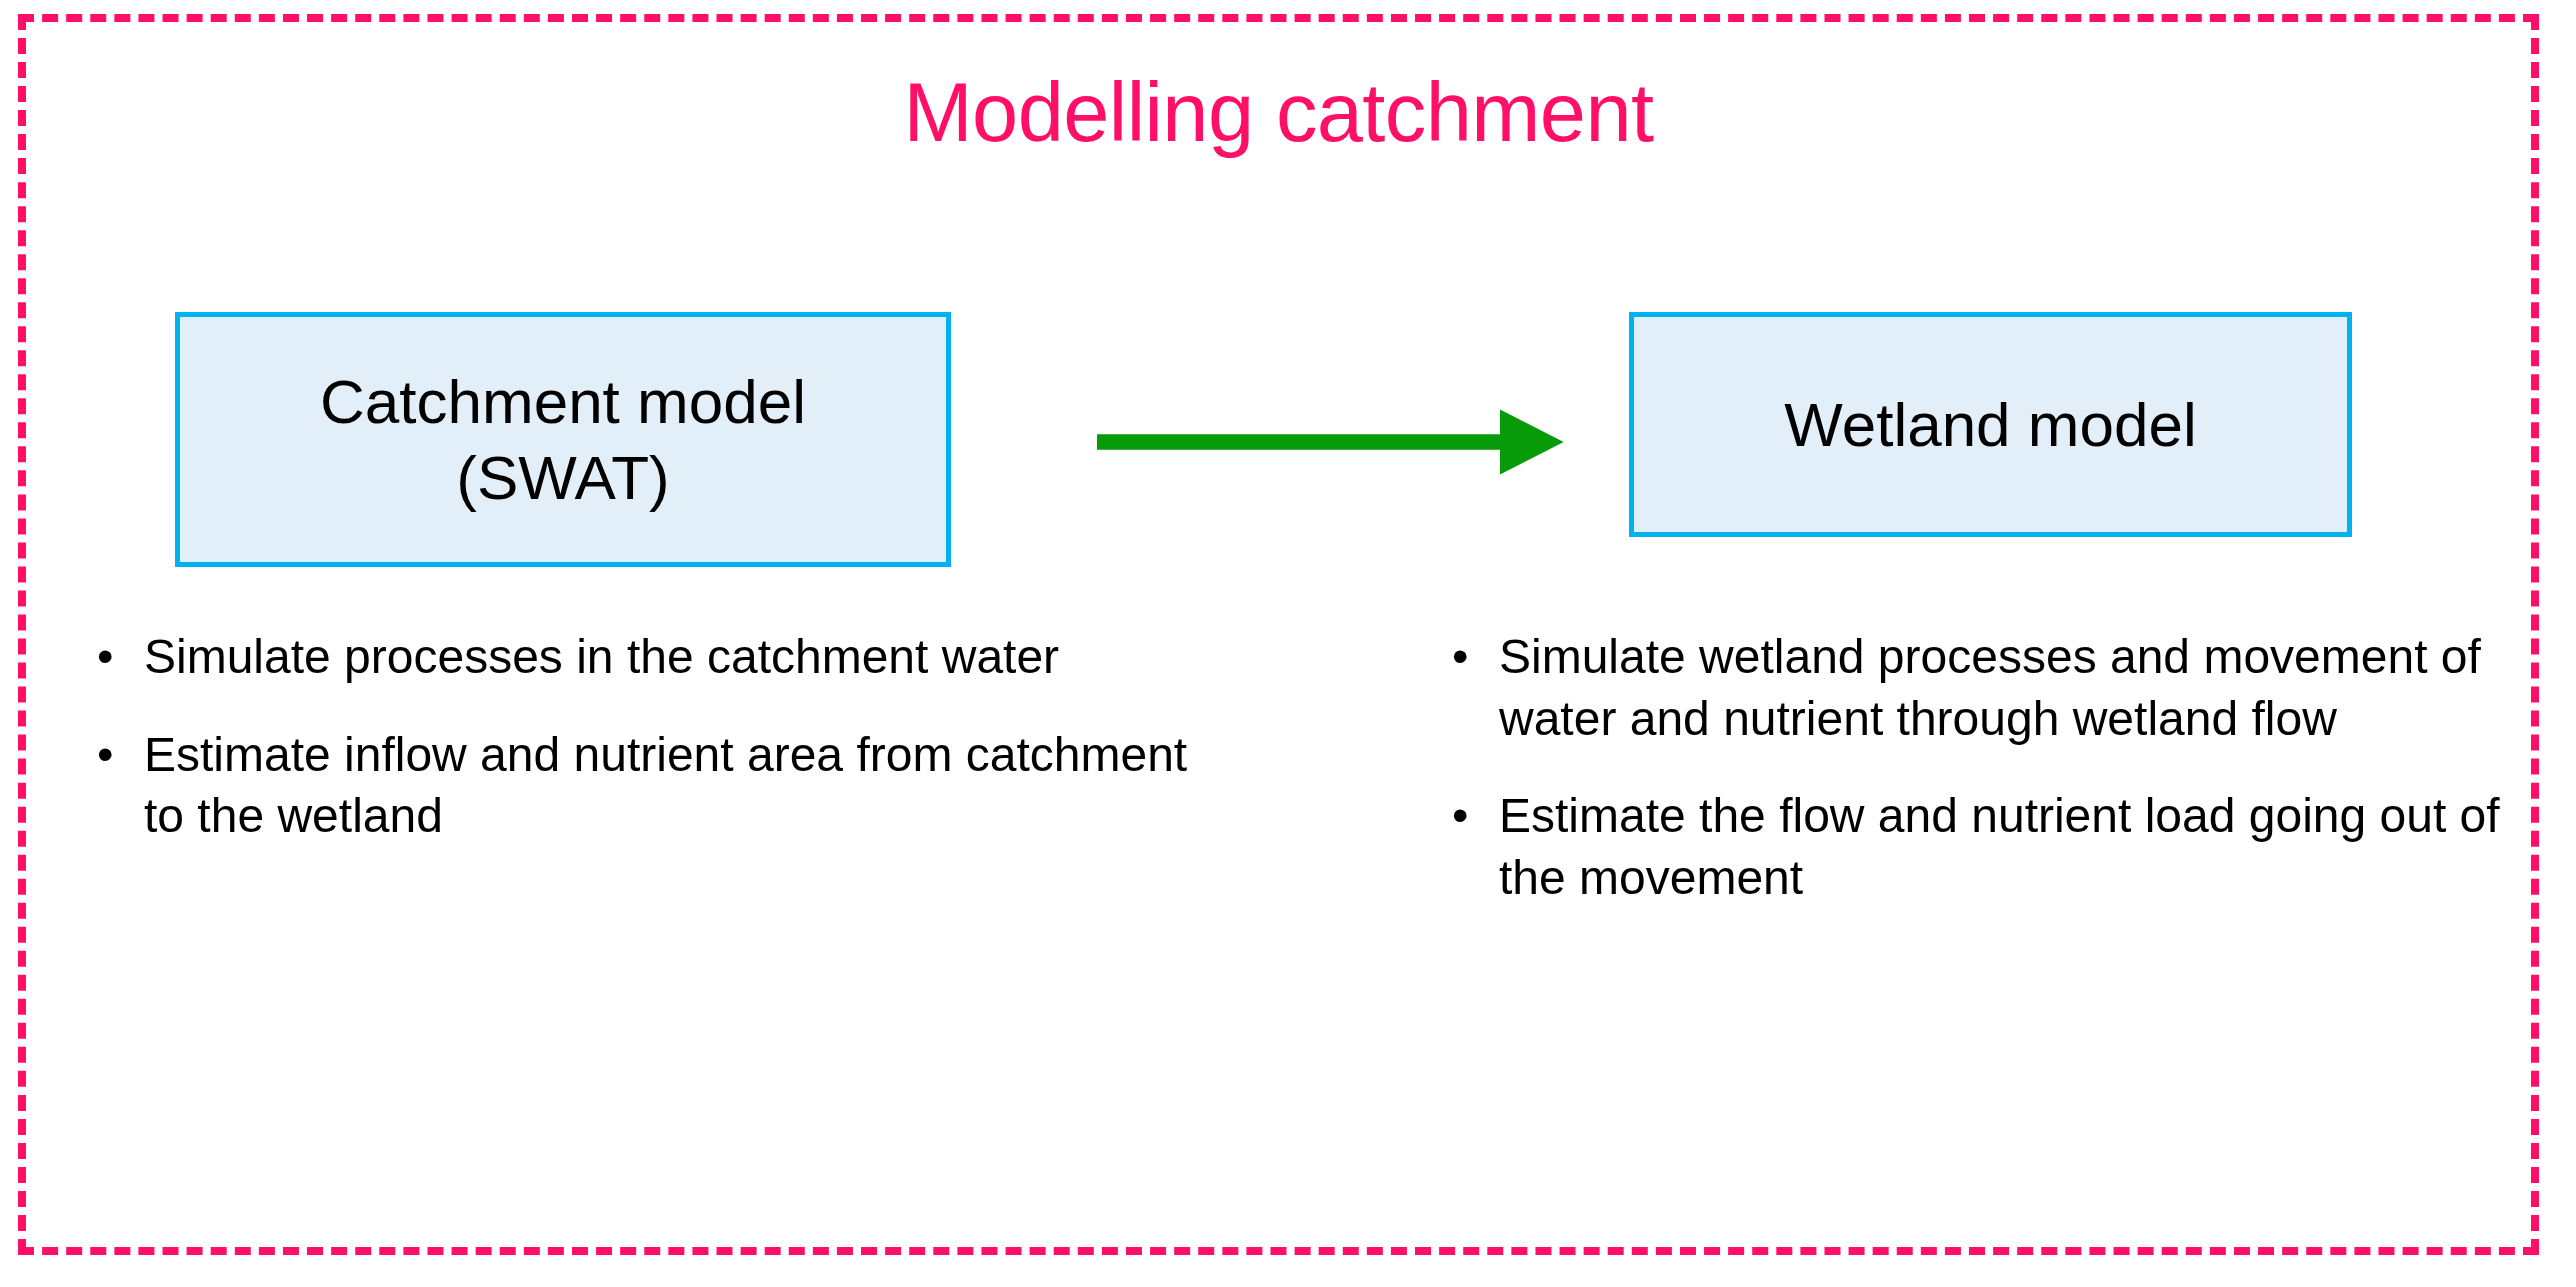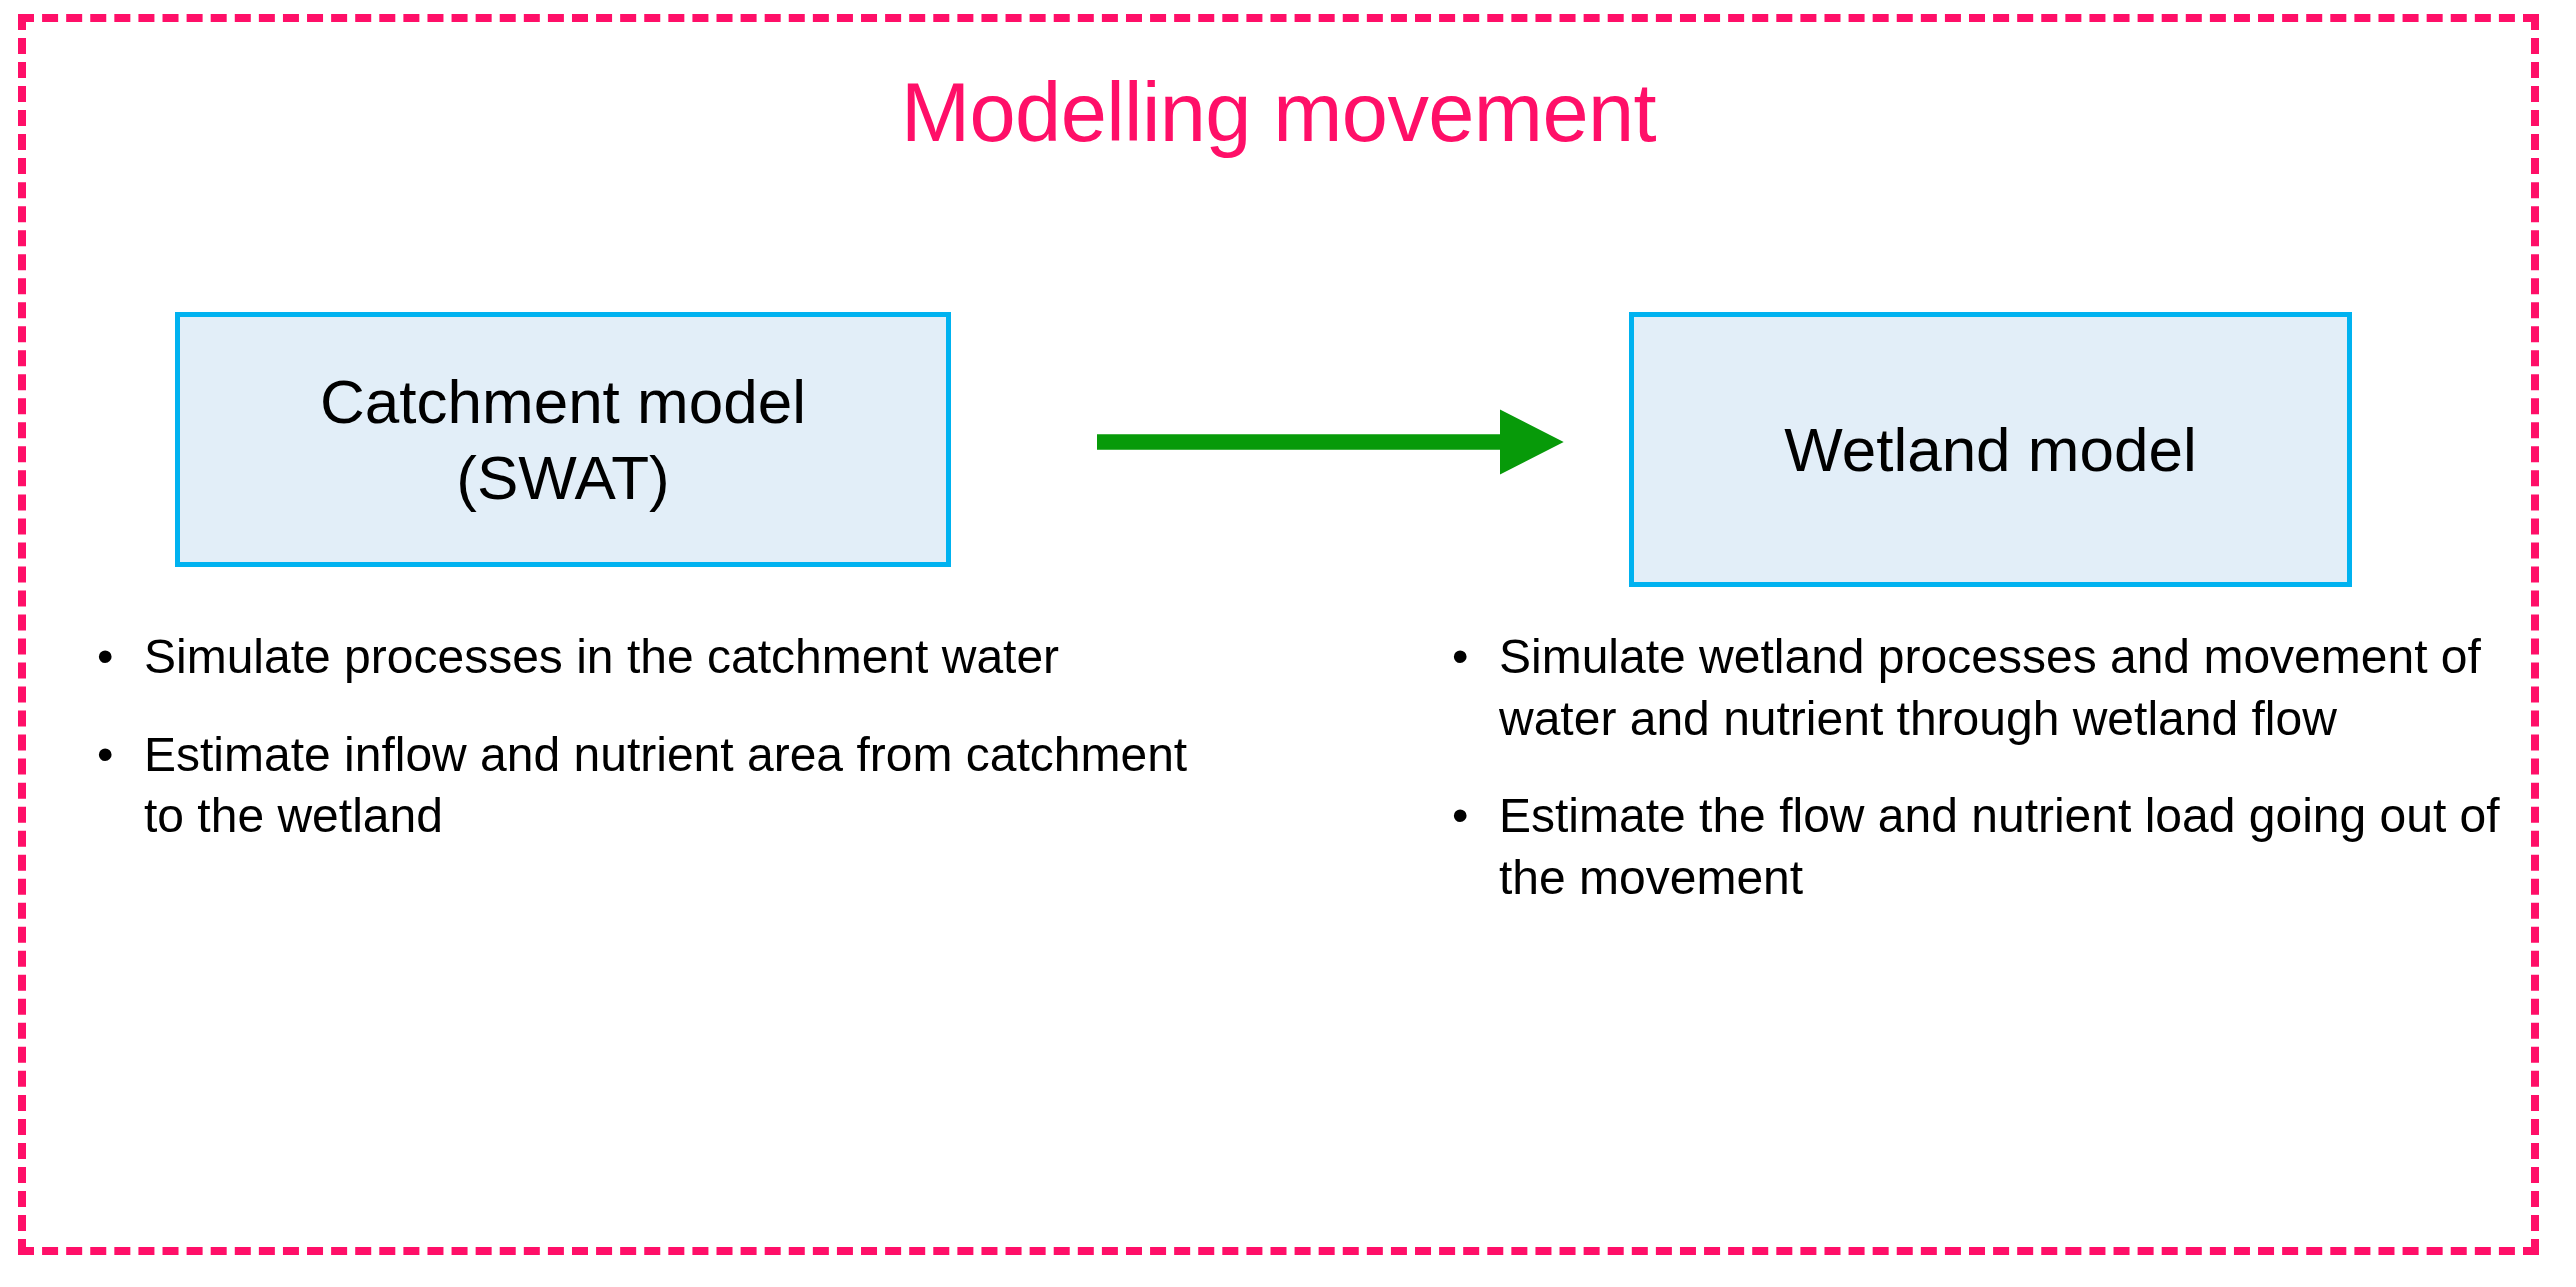--- a/index.html
+++ b/index.html
@@ -59,21 +59,21 @@
   #catchment-model-box {
     left: 149px;
     top: 290px;
     width: 776px;
     height: 255px;
   }
   #wetland-model-box {
     left: 1603px;
     top: 290px;
     width: 723px;
-    height: 275px;
+    height: 225px;
   }
   .model-box .box-text {
     display: block;
     padding: 0 13px;
     white-space: pre-line;
   }
 
   
   #flow-arrow {
     position: absolute;
@@ -110,21 +110,21 @@
     font-size: 48px;
     line-height: 1.28;
     color: #000000;
   }
 </style>
 </head>
 <body>
 
 <div id="framework-panel">
 
-  <div id="panel-title">Modelling movement</div>
+  <div id="panel-title">Modelling catchment</div>
 
   <div class="model-box" id="catchment-model-box">
     <span class="box-text">Catchment model
 (SWAT)</span>
   </div>
 
   <div id="flow-arrow">
     <svg width="468" height="78" viewBox="0 0 720 120" xmlns="http://www.w3.org/2000/svg" aria-hidden="true">
       <path d="M 0 48 L 620 48 L 620 10 L 718 60 L 620 110 L 620 72 L 0 72 Z" fill="#079a09"></path>
     </svg>

